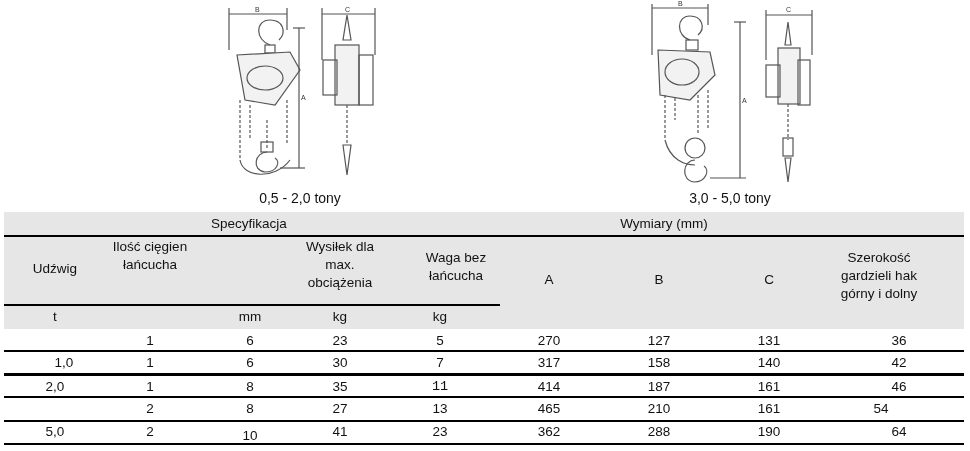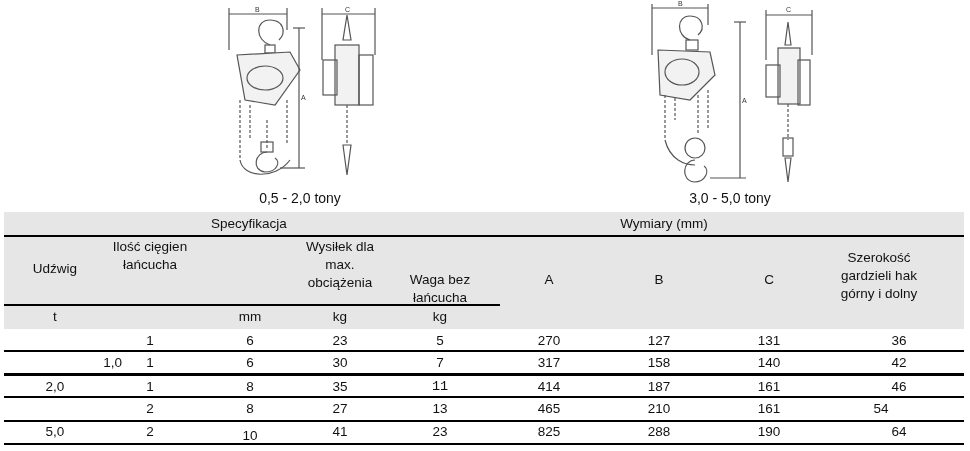--- a/index.html
+++ b/index.html
@@ -95,21 +95,21 @@
 <div class="tbl" style="height:239px;">
   <div class="gray" style="top:0;height:117px;"></div>
 
   <div class="cell" style="left:0;width:490px;top:3px;">Specyfikacja</div>
   <div class="cell" style="left:490px;width:340px;top:3px;">Wymiary (mm)</div>
   <div class="hline" style="top:23px;width:960px;height:2px;"></div>
 
   <div class="cell" style="left:0;width:102px;top:48px;">Udźwig</div>
   <div class="cell" style="left:100px;width:92px;top:26px;">Ilość cięgien łańcucha</div>
   <div class="cell" style="left:290px;width:92px;top:26px;">Wysiłek dla max. obciążenia</div>
-  <div class="cell" style="left:398px;width:76px;top:37px;margin-top:22px;">Waga bez łańcucha</div>
+  <div class="cell" style="left:414px;width:76px;top:37px;">Waga bez łańcucha</div>
   <div class="cell" style="left:500px;width:90px;top:59px;">A</div>
   <div class="cell" style="left:610px;width:90px;top:59px;">B</div>
   <div class="cell" style="left:720px;width:90px;top:59px;">C</div>
   <div class="cell" style="left:822px;width:106px;top:37px;">Szerokość gardzieli hak górny i dolny</div>
 
   <div class="hline" style="top:92px;width:496px;height:2px;"></div>
 
   <div class="cell" style="left:0;width:102px;top:96px;">t</div>
   <div class="cell" style="left:210px;width:72px;top:96px;">mm</div>
   <div class="cell" style="left:290px;width:92px;top:96px;">kg</div>
@@ -121,21 +121,21 @@
     <div class="cell" style="left:290px;width:92px;top:2px;">23</div>
     <div class="cell" style="left:398px;width:76px;top:2px;">5</div>
     <div class="cell" style="left:520px;width:50px;top:2px;">270</div>
     <div class="cell" style="left:630px;width:50px;top:2px;">127</div>
     <div class="cell" style="left:740px;width:50px;top:2px;">131</div>
     <div class="cell" style="left:870px;width:50px;top:2px;">36</div>
   </div>
   <div class="hline" style="top:138px;width:960px;height:2px;"></div>
 
   <div style="position:absolute;left:0;top:141px;width:960px;height:22px;">
-    <div class="cell" style="left:16px;width:102px;top:1px;text-align:right;">1,0</div>
+    <div class="cell" style="left:9px;width:102px;top:1px;">1,0</div>
     <div class="cell" style="left:100px;width:92px;top:1px;">1</div>
     <div class="cell" style="left:210px;width:72px;top:1px;">6</div>
     <div class="cell" style="left:290px;width:92px;top:1px;">30</div>
     <div class="cell" style="left:398px;width:76px;top:1px;">7</div>
     <div class="cell" style="left:520px;width:50px;top:1px;">317</div>
     <div class="cell" style="left:630px;width:50px;top:1px;">158</div>
     <div class="cell" style="left:740px;width:50px;top:1px;">140</div>
     <div class="cell" style="left:870px;width:50px;top:1px;">42</div>
   </div>
   <div class="hline" style="top:161px;width:960px;height:3px;"></div>
@@ -164,19 +164,19 @@
     <div class="cell" style="left:852px;width:50px;top:1px;">54</div>
   </div>
   <div class="hline" style="top:208px;width:960px;height:2px;"></div>
 
   <div style="position:absolute;left:0;top:210px;width:960px;height:22px;">
     <div class="cell" style="left:0;width:102px;top:1px;">5,0</div>
     <div class="cell" style="left:100px;width:92px;top:1px;">2</div>
     <div class="cell" style="left:210px;width:72px;top:5px;">10</div>
     <div class="cell" style="left:290px;width:92px;top:1px;">41</div>
     <div class="cell" style="left:398px;width:76px;top:1px;">23</div>
-    <div class="cell" style="left:520px;width:50px;top:1px;">825</div>
+    <div class="cell" style="left:520px;width:50px;top:1px;">362</div>
     <div class="cell" style="left:630px;width:50px;top:1px;">288</div>
     <div class="cell" style="left:740px;width:50px;top:1px;">190</div>
     <div class="cell" style="left:870px;width:50px;top:1px;">64</div>
   </div>
   <div class="hline" style="top:231px;width:960px;height:2px;"></div>
 </div>
 
 </body></html>

